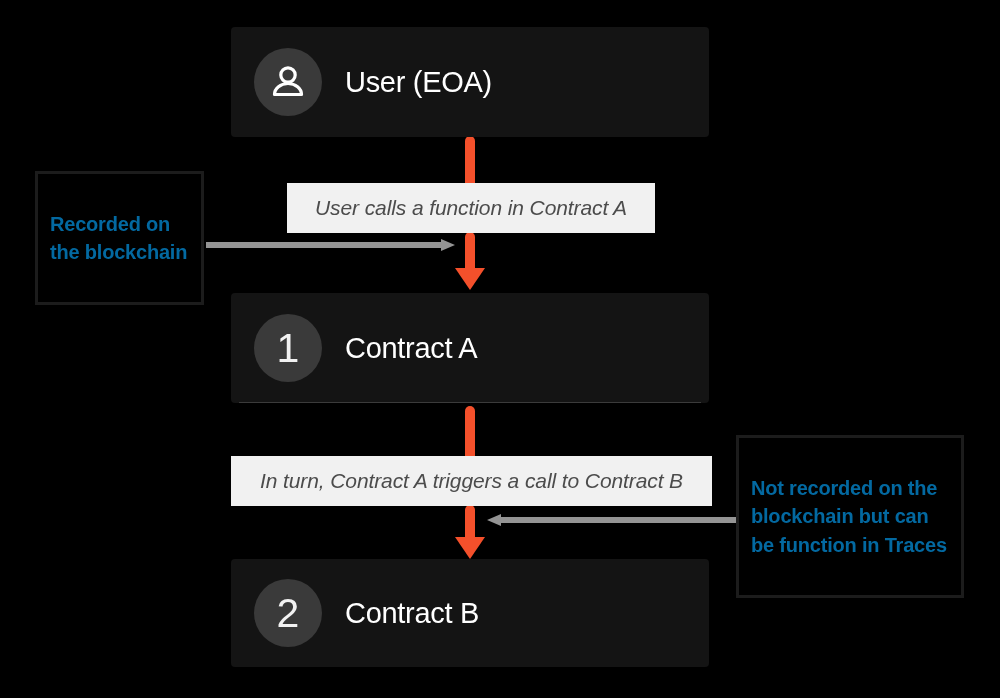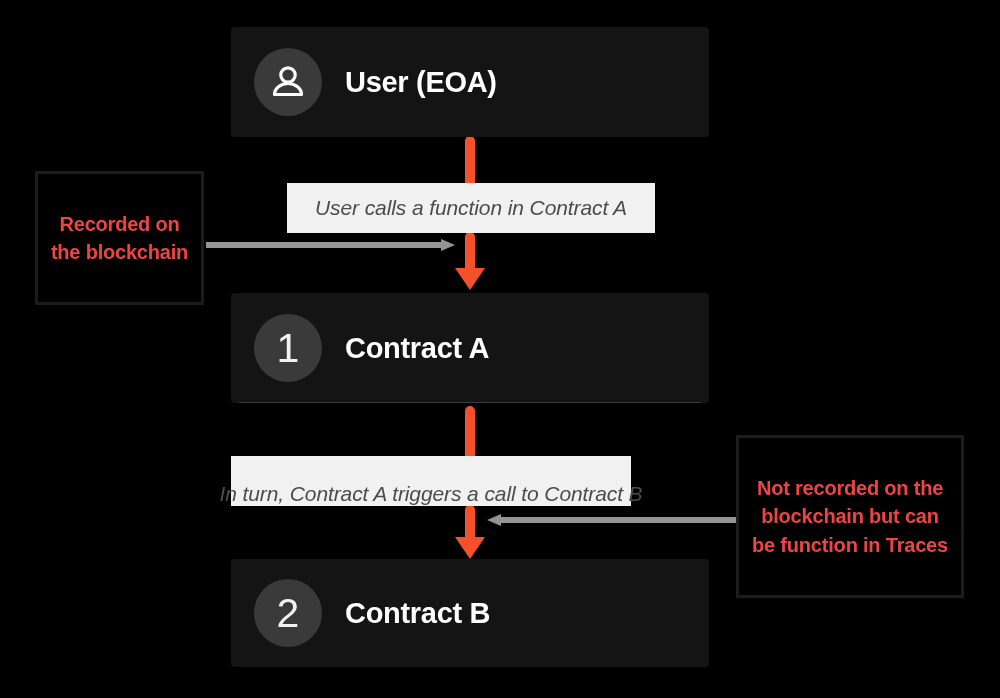--- a/index.html
+++ b/index.html
@@ -45,21 +45,21 @@
     font-size: 41px;
     font-weight: 300;
     line-height: 1;
     color: #f2f2f2;
     letter-spacing: 0;
   }
   .node-label {
     margin-left: 23px;
     color: #ffffff;
     font-size: 29px;
-    font-weight: bold;
+    font-weight: normal;
     letter-spacing: -0.3px;
     white-space: nowrap;
   }
   .node-underline {
     position: absolute;
     left: 8px;
     right: 8px;
     bottom: 0px;
     height: 1px;
     background: #3b3b3b;
@@ -88,25 +88,24 @@
     position: absolute;
     background: #000000;
     border: 3px solid #1c1c1c;
     display: flex;
     align-items: center;
     justify-content: center;
     box-sizing: border-box;
     padding: 6px 12px;
   }
   .callout-text {
-    color: #ef4444;
+    color: #0369a1;
     font-size: 20px;
     font-weight: bold;
     line-height: 1.42;
-    text-align: center;
     letter-spacing: -0.2px;
   }
 
   
   .v-arrow {
     position: absolute;
   }
   .v-arrow .shaft {
     position: absolute;
     left: 50%;
@@ -198,21 +197,21 @@
     <div class="node-badge">
       <span class="num">2</span>
     </div>
     <div class="node-label">Contract B</div>
   </div>
 
   <div class="pill" style="left:287px; top:183px; width:368px; height:50px;">
     <span class="pill-text">User calls a function in Contract A</span>
   </div>
 
-  <div class="pill" style="left:231px; top:456px; width:400px; height:50px;align-items:flex-end;">
+  <div class="pill" style="left:231px; top:456px; width:481px; height:50px;">
     <span class="pill-text">In turn, Contract A triggers a call to Contract B</span>
   </div>
 
   <div class="callout" style="left:35px; top:171px; width:169px; height:134px;">
     <span class="callout-text">Recorded on the blockchain</span>
   </div>
 
   <div class="h-arrow right" style="left:206px; top:239px; width:249px;">
     <div class="h-shaft"></div>
     <div class="h-head"></div>

